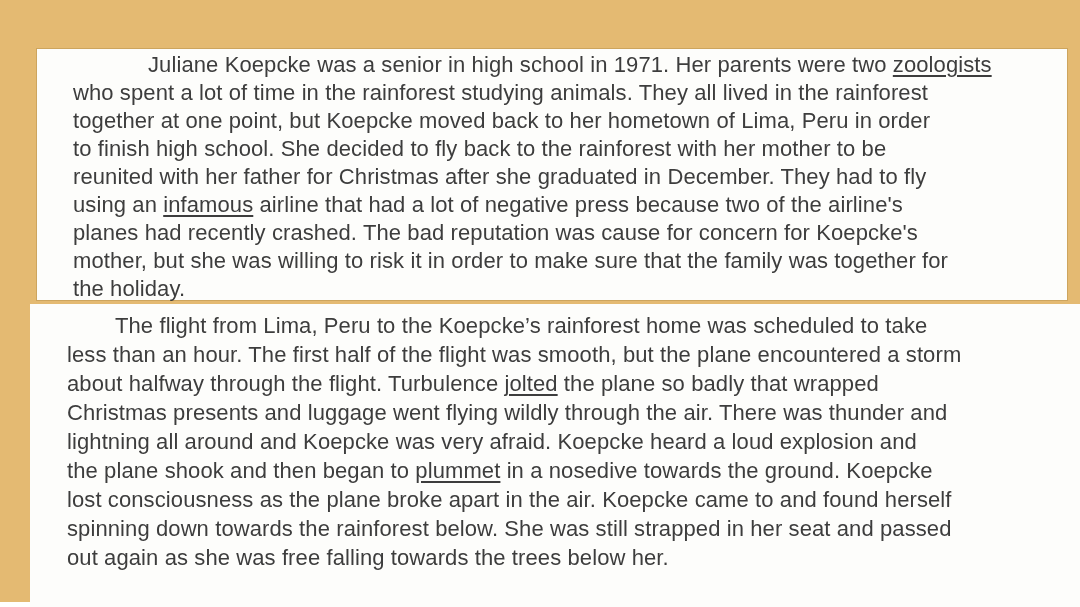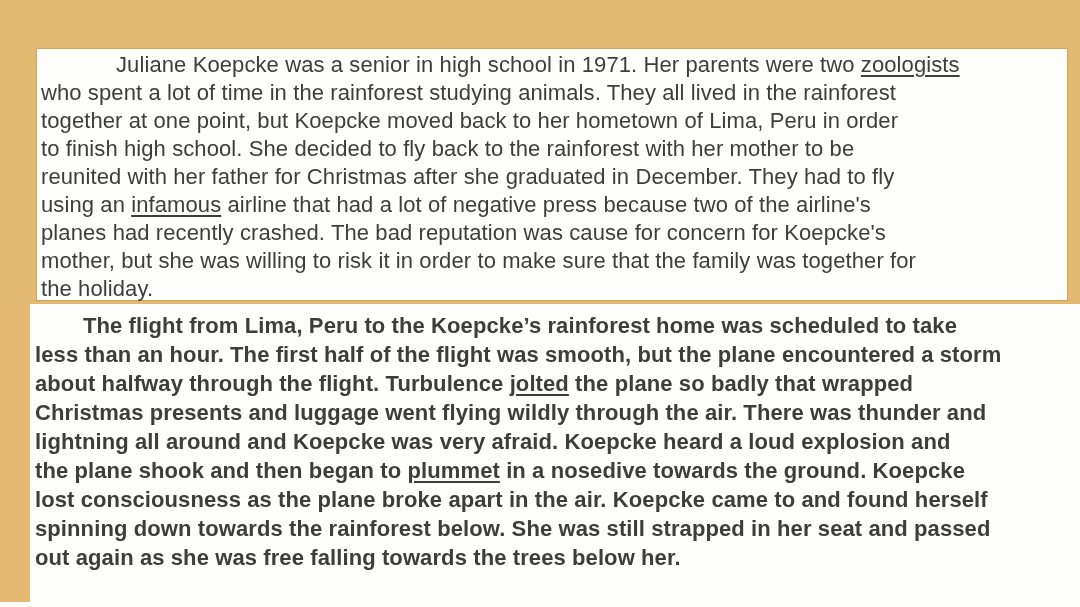--- a/index.html
+++ b/index.html
@@ -40,27 +40,27 @@
     height: 253px;
     border: 1px solid var(--box-border-color, #cda55e);
     padding: 2px 6px 0 4px;
   }
   .paper-box-2 {
     left: 30px;
     top: 304px;
     width: 1050px;
     height: 303px;
     padding: 7px 0 16px 5px;
-    font-weight: bold;
   }
   .para {
     color: var(--text-color, #3d3d3d);
     font-size: 22px;
     letter-spacing: 0.1px;
     white-space: pre;
+    margin-left: 32px;
   }
   .para-1 .line { line-height: 28px; height: 28px; }
   .para-2 .line { line-height: 29px; height: 29px; }
   .line { overflow: visible; }
   .underlined {
     text-decoration: underline;
     text-decoration-thickness: 2px;
     text-underline-offset: 3px;
   }
 </style>

